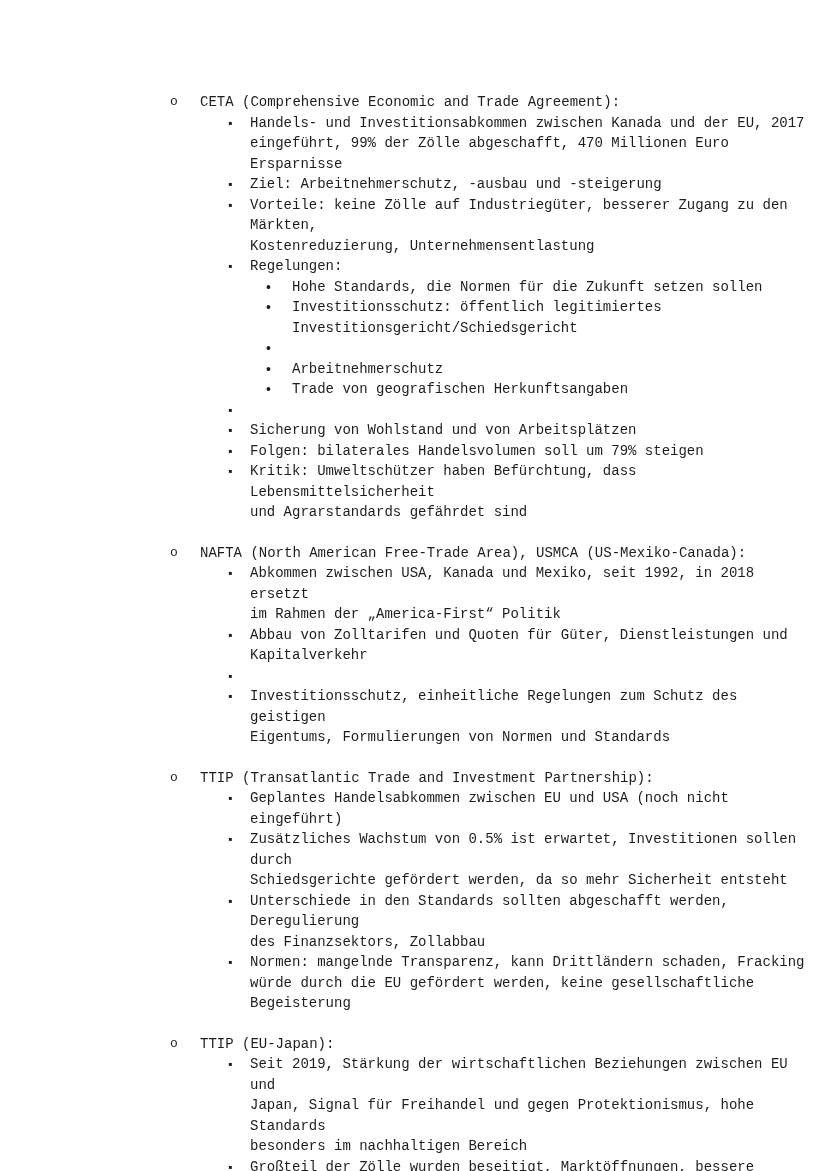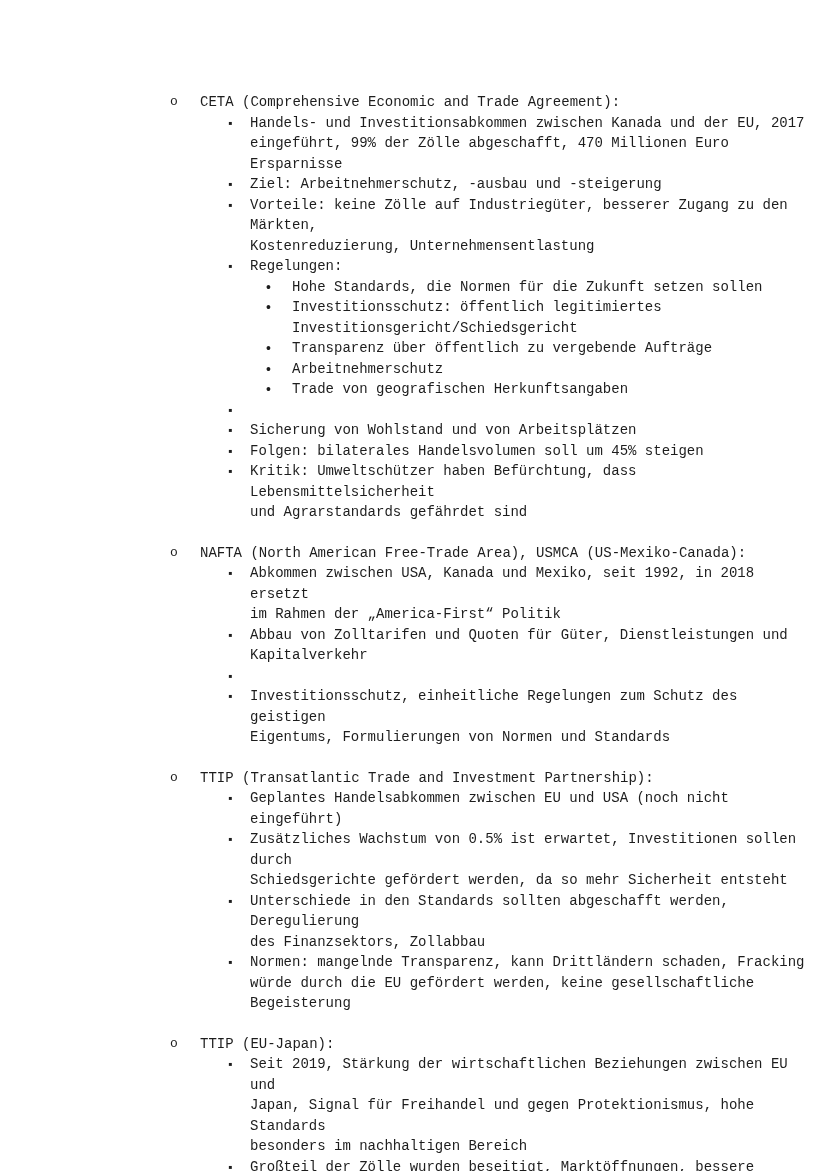--- a/index.html
+++ b/index.html
@@ -93,40 +93,39 @@
           <span class="bullet">•</span>
           <span class="text">Hohe Standards, die Normen für die Zukunft setzen sollen</span>
         </div>
         <div class="row l3">
           <span class="bullet">•</span>
           <span class="text">Investitionsschutz: öffentlich legitimiertes
 Investitionsgericht/Schiedsgericht</span>
         </div>
         <div class="row l3">
           <span class="bullet">•</span>
-          <span class="text">Transparenz über öffentlich zu vergebende Aufträge</span>
         </div>
         <div class="row l3">
           <span class="bullet">•</span>
           <span class="text">Arbeitnehmerschutz</span>
         </div>
         <div class="row l3">
           <span class="bullet">•</span>
           <span class="text">Trade von geografischen Herkunftsangaben</span>
         </div>
         <div class="row l2">
           <span class="bullet">▪</span>
         </div>
         <div class="row l2">
           <span class="bullet">▪</span>
           <span class="text">Sicherung von Wohlstand und von Arbeitsplätzen</span>
         </div>
         <div class="row l2">
           <span class="bullet">▪</span>
-          <span class="text">Folgen: bilaterales Handelsvolumen soll um 45% steigen</span>
+          <span class="text">Folgen: bilaterales Handelsvolumen soll um 79% steigen</span>
         </div>
         <div class="row l2">
           <span class="bullet">▪</span>
           <span class="text">Kritik: Umweltschützer haben Befürchtung, dass Lebensmittelsicherheit
 und Agrarstandards gefährdet sind</span>
         </div>
       </section>
       <section class="section">
         <div class="row l1">
           <span class="bullet">o</span>

